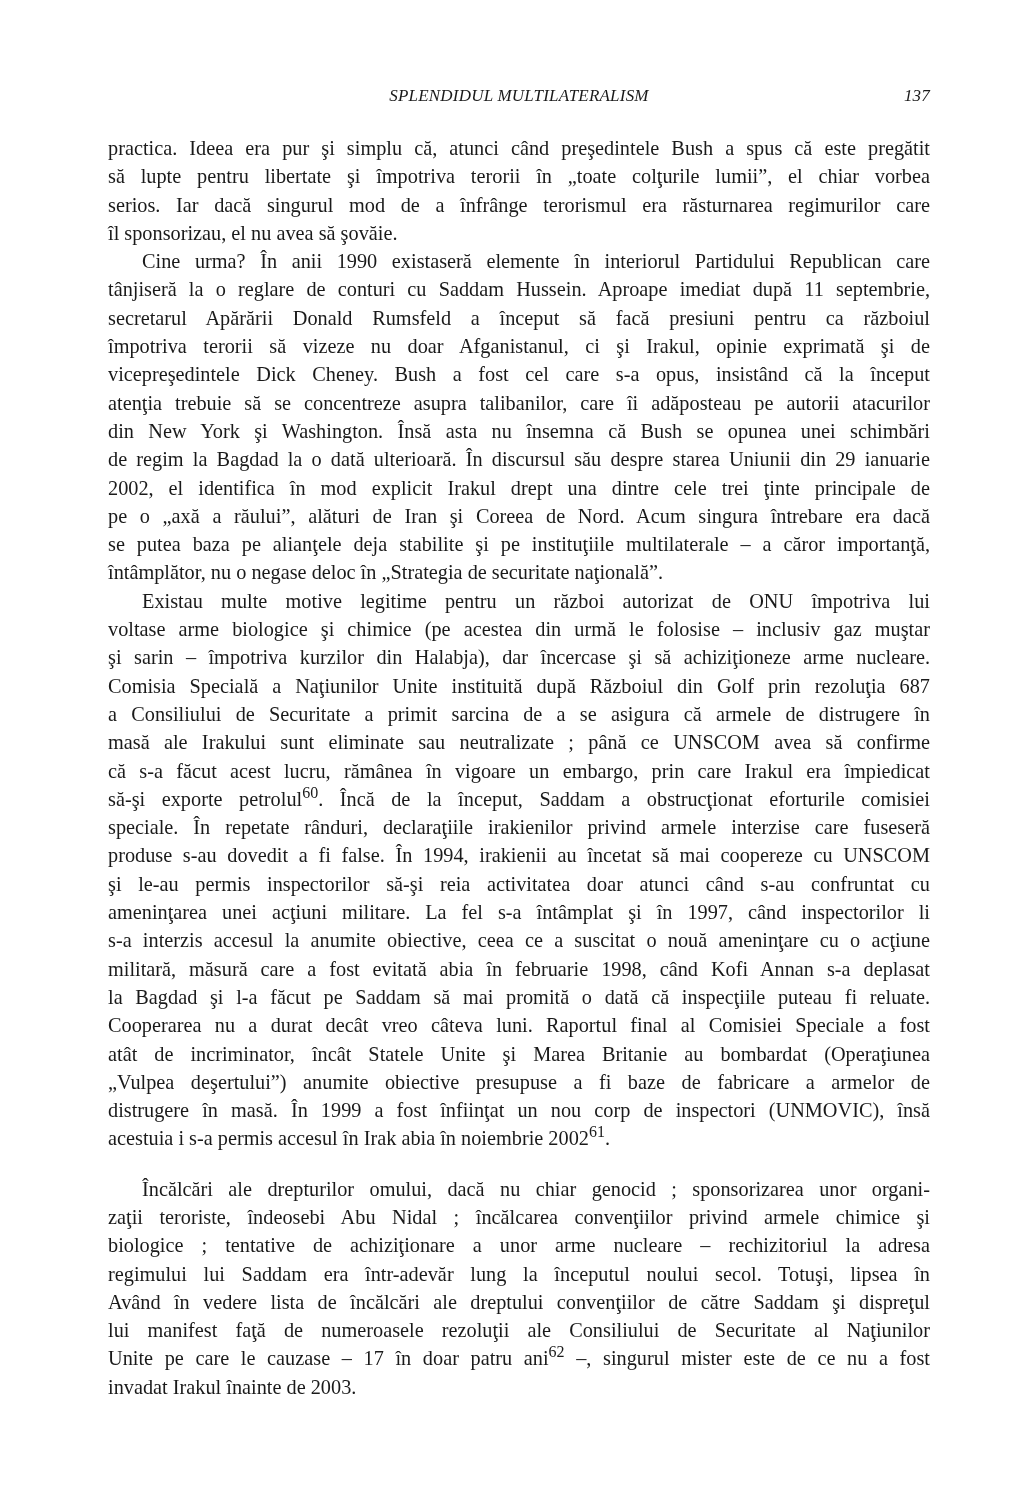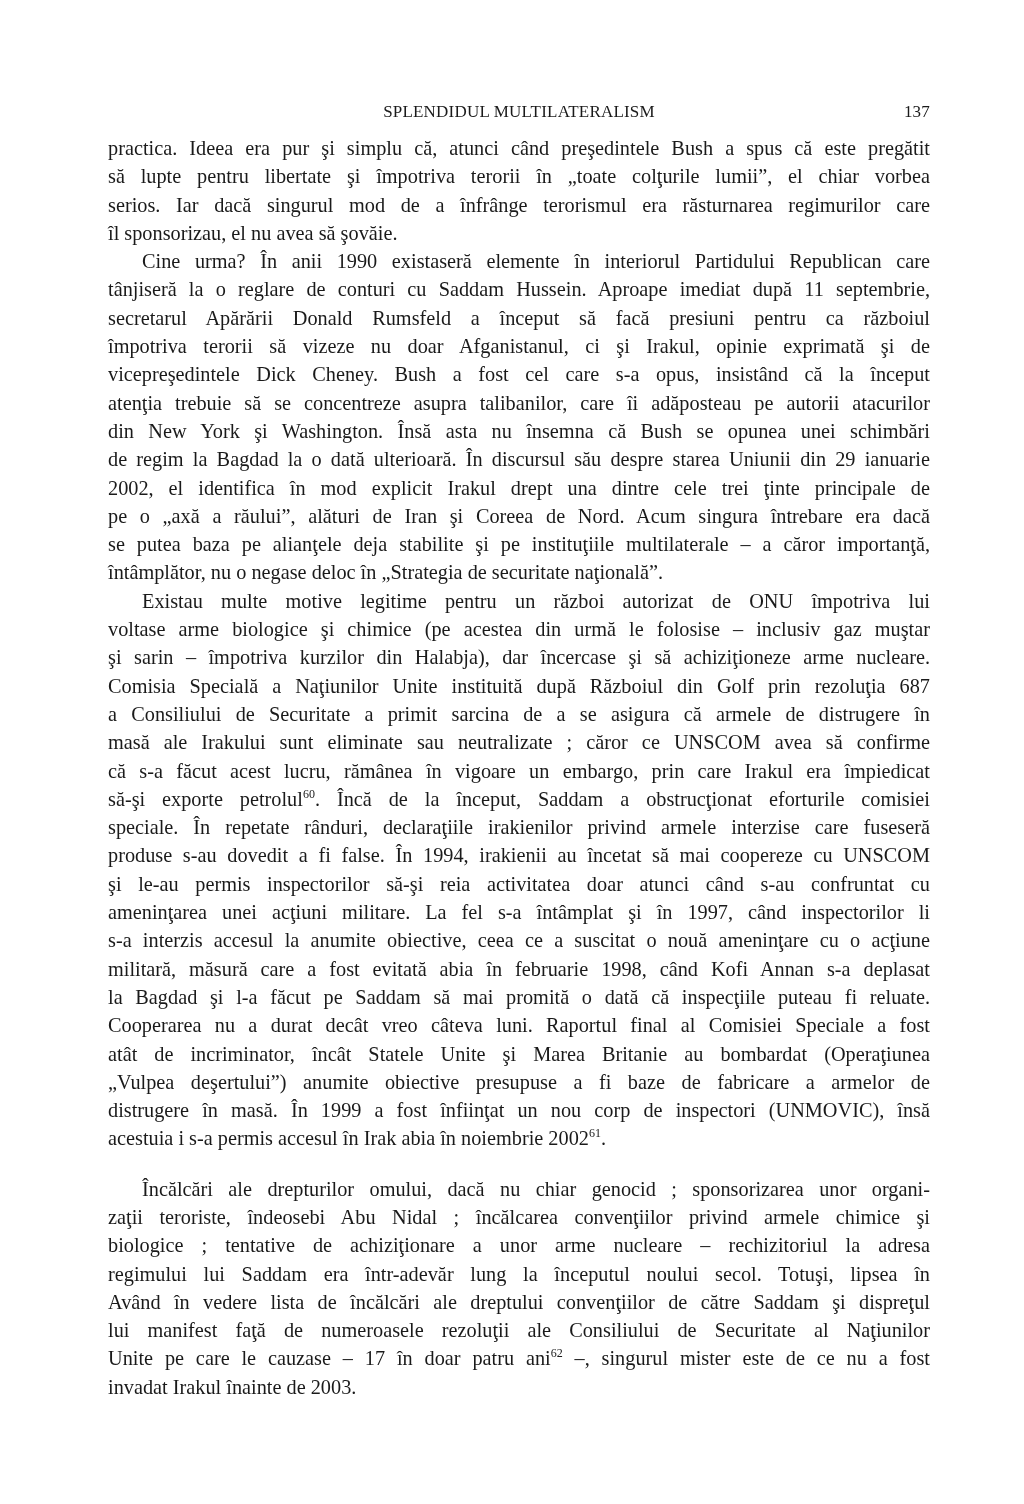--- a/index.html
+++ b/index.html
@@ -17,26 +17,27 @@
   }
   .page {
     position: absolute;
     left: 0;
     top: 0;
     width: 1024px;
     height: 1504px;
   }
   .running-header {
     position: absolute;
-    top: 102px;
+    top: 86px;
     left: 108px;
     width: 822px;
     height: 24px;
     font-size: 17px;
     letter-spacing: 0.2px;
+    font-style: italic;
   }
   .running-title {
     position: absolute;
     left: 0;
     right: 0;
     top: 0;
     text-align: center;
   }
   .page-number {
     position: absolute;
@@ -67,21 +68,21 @@
   .line.indent {
     text-indent: 34px;
   }
   .para + .para {
     margin-top: 0;
   }
   .para.gap-before {
     margin-top: 22px;
   }
   sup.fn {
-    font-size: 12px;
+    font-size: 16px;
     vertical-align: 0;
     position: relative;
     top: -8px;
     line-height: 0;
   }
 </style>
 </head>
 <body>
 
 <div class="page">
@@ -110,21 +111,21 @@
         <span class="line">pe o „axă a răului”, alături de Iran şi Coreea de Nord. Acum singura întrebare era dacă</span>
         <span class="line">se putea baza pe alianţele deja stabilite şi pe instituţiile multilaterale – a căror importanţă,</span>
         <span class="line last">întâmplător, nu o negase deloc în „Strategia de securitate naţională”.</span>
       </div>
       <div class="para">
         <span class="line indent">Existau multe motive legitime pentru un război autorizat de ONU împotriva lui</span>
         <span class="line">voltase arme biologice şi chimice (pe acestea din urmă le folosise – inclusiv gaz muştar</span>
         <span class="line">şi sarin – împotriva kurzilor din Halabja), dar încercase şi să achiziţioneze arme nucleare.</span>
         <span class="line">Comisia Specială a Naţiunilor Unite instituită după Războiul din Golf prin rezoluţia 687</span>
         <span class="line">a Consiliului de Securitate a primit sarcina de a se asigura că armele de distrugere în</span>
-        <span class="line">masă ale Irakului sunt eliminate sau neutralizate ;  căror ce UNSCOM avea să confirme</span>
+        <span class="line">masă ale Irakului sunt eliminate sau neutralizate ;  până ce UNSCOM avea să confirme</span>
         <span class="line">că s-a făcut acest lucru, rămânea în vigoare un embargo, prin care Irakul era împiedicat</span>
         <span class="line">să-şi exporte petrolul<sup class="fn">60</sup>. Încă de la început, Saddam a obstrucţionat eforturile comisiei</span>
         <span class="line">speciale. În repetate rânduri, declaraţiile irakienilor privind armele interzise care fuseseră</span>
         <span class="line">produse s-au dovedit a fi false. În 1994, irakienii au încetat să mai coopereze cu UNSCOM</span>
         <span class="line">şi le-au permis inspectorilor să-şi reia activitatea doar atunci când s-au confruntat cu</span>
         <span class="line">ameninţarea unei acţiuni militare. La fel s-a întâmplat şi în 1997, când inspectorilor li</span>
         <span class="line">s-a interzis accesul la anumite obiective, ceea ce a suscitat o nouă ameninţare cu o acţiune</span>
         <span class="line">militară, măsură care a fost evitată abia în februarie 1998, când Kofi Annan s-a deplasat</span>
         <span class="line">la Bagdad şi l-a făcut pe Saddam să mai promită o dată că inspecţiile puteau fi reluate.</span>
         <span class="line">Cooperarea nu a durat decât vreo câteva luni. Raportul final al Comisiei Speciale a fost</span>

